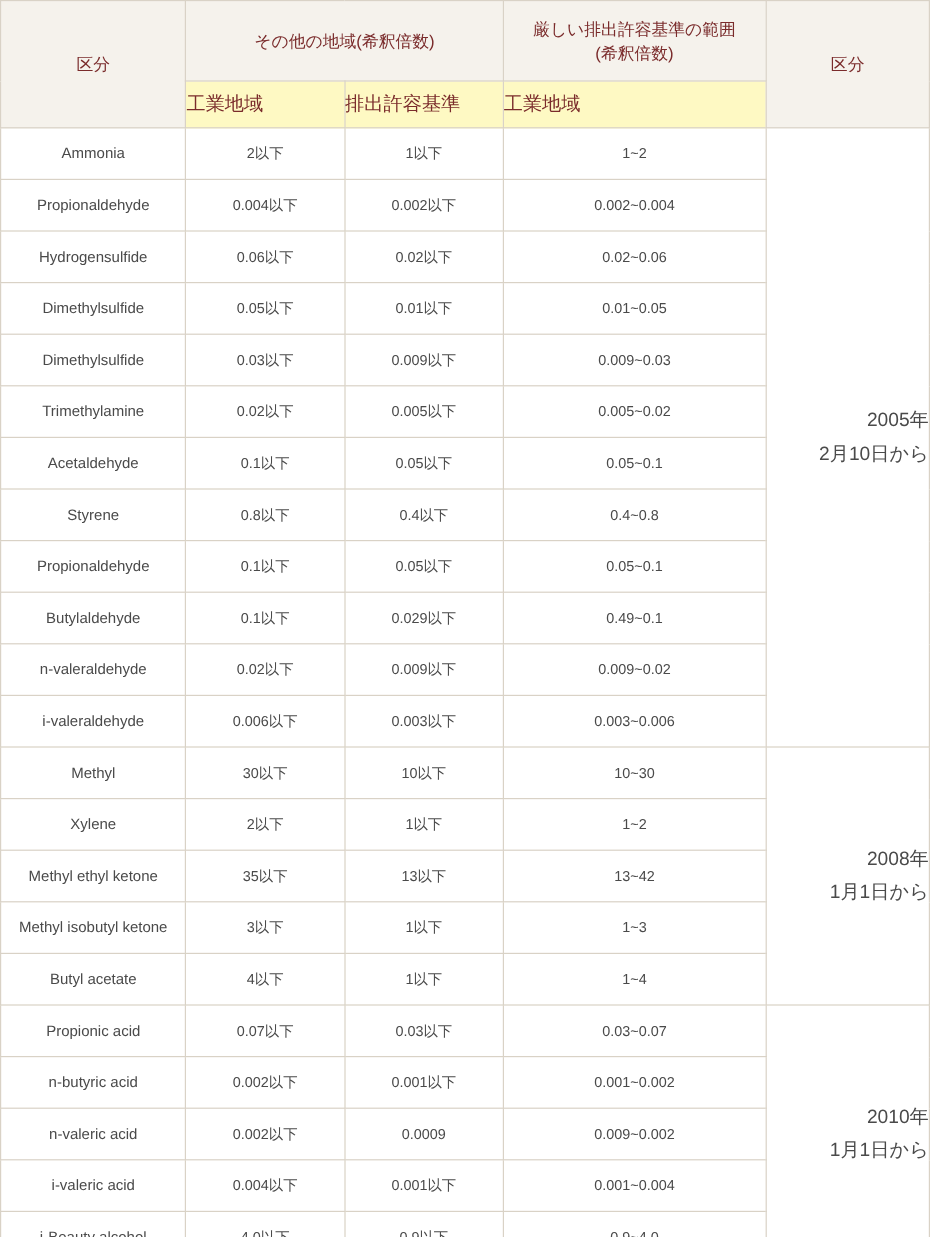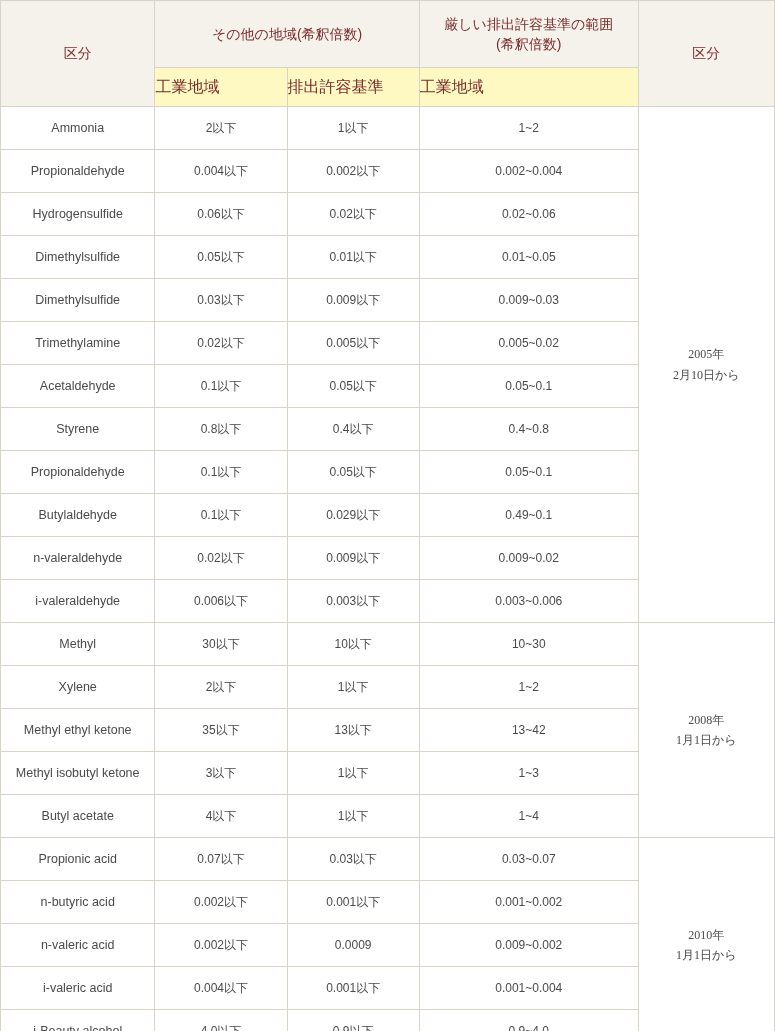--- a/index.html
+++ b/index.html
@@ -57,27 +57,26 @@
     vertical-align: middle;
   }
   .cell-val {
     text-align: center;
     font-size: 12px;
     color: #4a4a4a;
     height: 42px;
     vertical-align: middle;
   }
   .cell-period {
-    text-align: center;
-    font-size: 12px;
+    text-align: right;
+    font-size: 16px;
     color: #4a4a4a;
     vertical-align: middle;
     line-height: 1.7;
     background: #ffffff;
-    font-family: Liberation Serif, serif;
   }
   col.c-name { width: 153px; }
   col.c-ind  { width: 131px; }
   col.c-oth  { width: 131px; }
   col.c-strict { width: 217px; }
   col.c-period { width: 135px; }
 </style>
 </head>
 <body>
 

